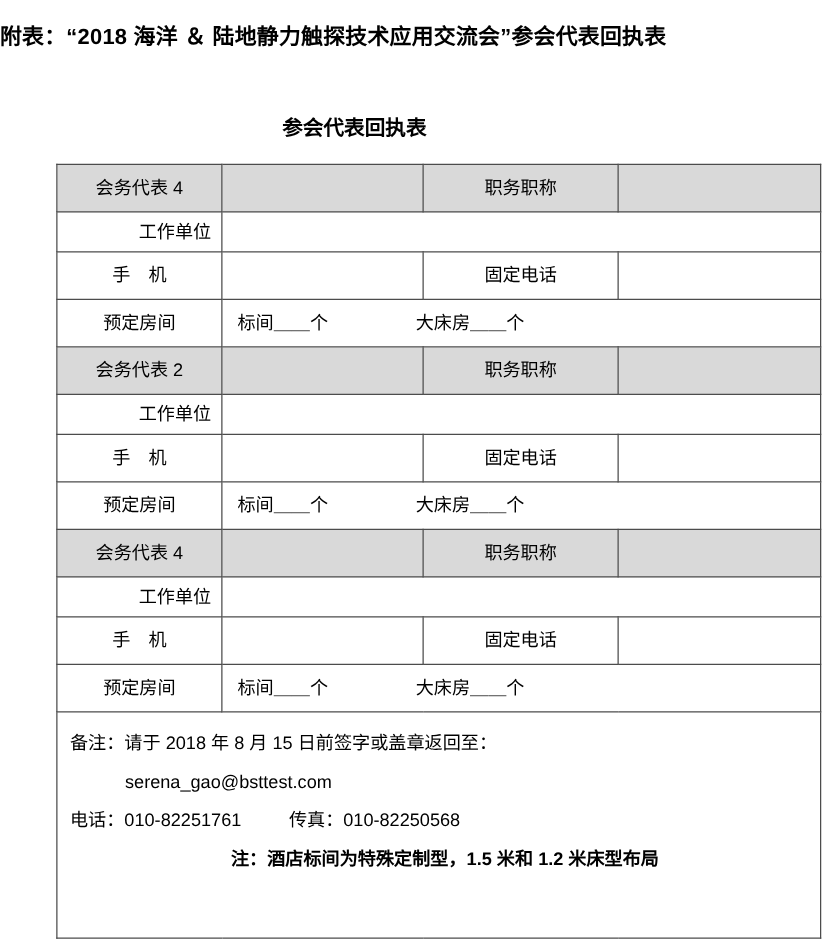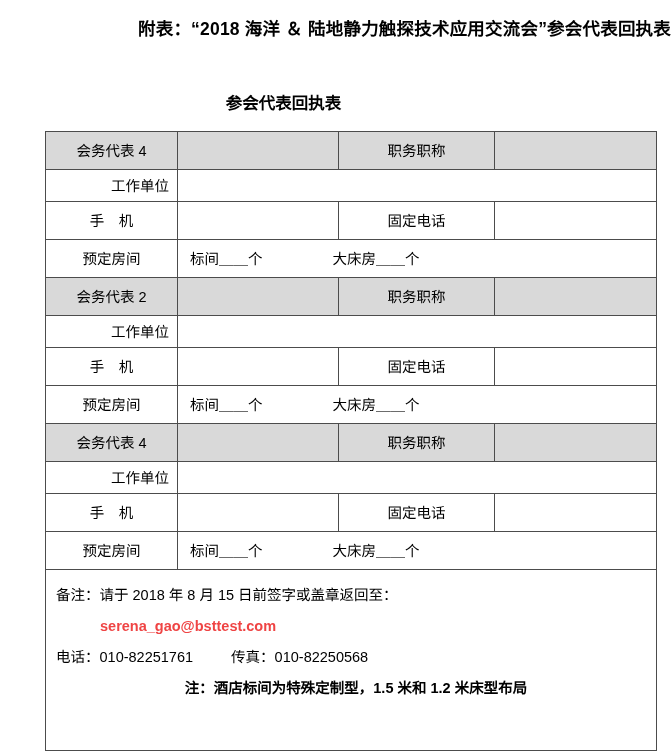--- a/index.html
+++ b/index.html
@@ -23,21 +23,21 @@
     height: 756px;
     box-sizing: border-box;
   }
 
   
   .doc-title {
     position: absolute;
     left: 0;
     top: 16px;
     width: 671px;
-    text-align: right;
+    text-align: left;
     font-size: 17.5px;
     font-weight: bold;
     letter-spacing: 0.2px;
     line-height: 26px;
     white-space: nowrap;
   }
 
   .form-title {
     position: absolute;
     left: 0;
@@ -109,23 +109,22 @@
   }
 
   .note-email {
     font-size: 14.5px;
     line-height: 31px;
     padding-left: 44px;
     color: #1414e0;
     white-space: nowrap;
   }
   .note-email a {
-    color: #ef4444;
+    color: #000000;
     text-decoration: none;
-    font-weight: bold;
   }
 
   .note-bold {
     font-size: 14.5px;
     font-weight: bold;
     line-height: 31px;
     white-space: nowrap;
     text-align: center;
   }
 

